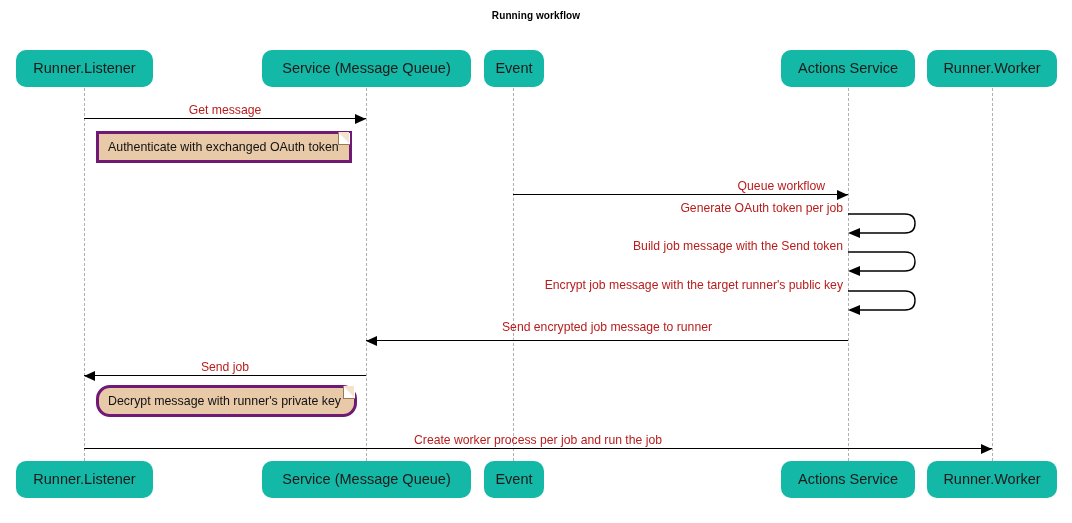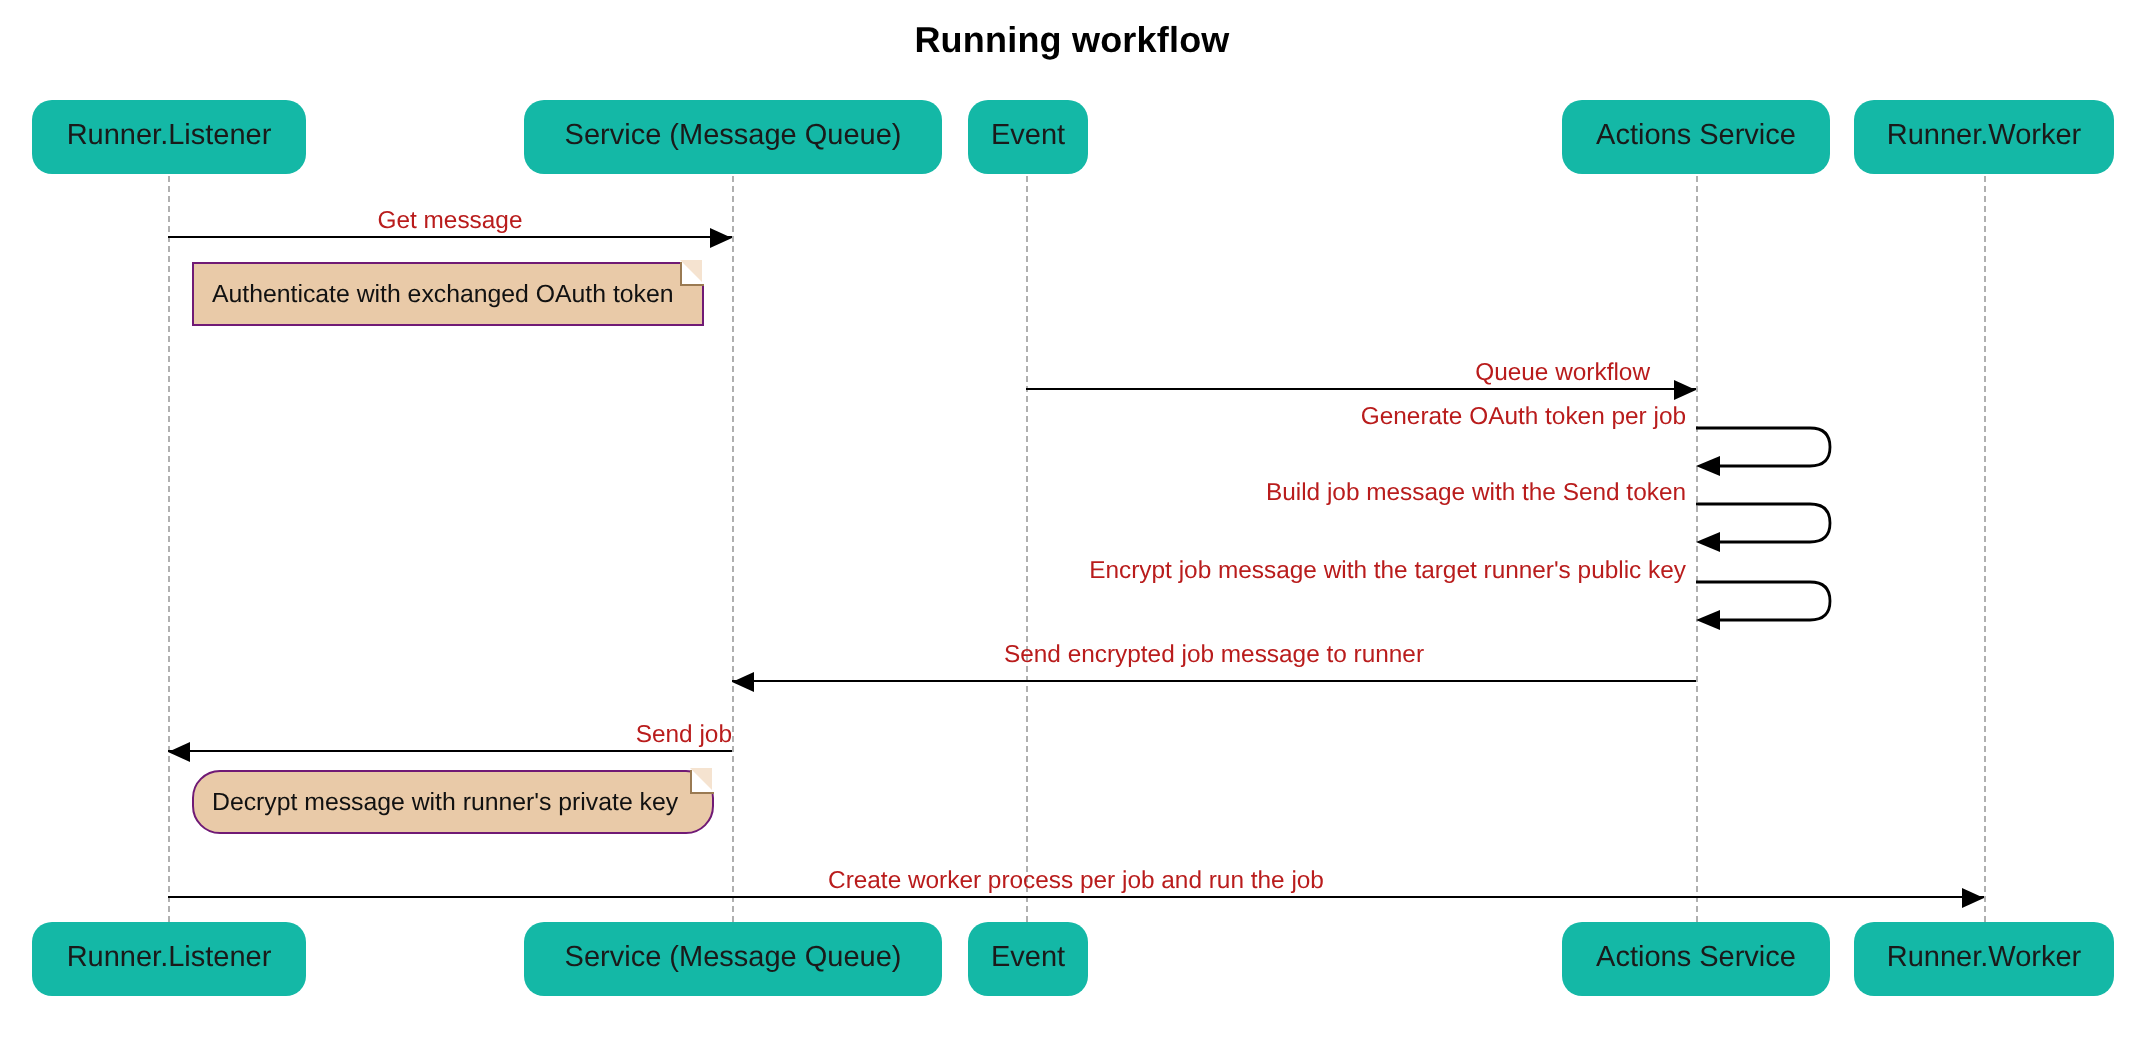--- a/index.html
+++ b/index.html
@@ -19,21 +19,21 @@
     width: 1072px;
     height: 523px;
     background: #ffffff;
   }
   .title {
     position: absolute;
     left: 0;
     top: 10px;
     width: 1072px;
     text-align: center;
-    font-size: 18px;
+    font-size: 10px;
     font-weight: bold;
     color: #000;
     letter-spacing: 0.1px;
   }
   .lifeline {
     position: absolute;
     width: 0;
     border-left: 1px dashed #b0b0b0;
   }
   .participant {
@@ -78,21 +78,21 @@
     position: absolute;
   }
   .selfloop svg {
     display: block;
     overflow: visible;
   }
   .note {
     position: absolute;
     box-sizing: border-box;
     background: #e9caa8;
-    border: 1px solid #701a75;
+    border: 3px solid #701a75;
     font-size: 12.4px;
     color: #111;
     white-space: nowrap;
     display: flex;
     align-items: center;
     padding-left: 9px;
   }
   .note .fold {
     position: absolute;
     top: -1px;
@@ -154,21 +154,21 @@
           <path d="M0,2 L57,2 Q67,2 67,11.5 Q67,21 57,21 L10,21" fill="none" stroke="#000" stroke-width="1.4"></path>
           <path d="M0,21 L12,16 L12,26 Z" fill="#000"></path>
         </svg>
       </div>
       <div class="msg-label" style="right: 229px; top: 278px; padding-left: 48px;">Encrypt job message with the target runner's public key</div>
       <div class="msg-line" style="left: 366px; top: 340px; width: 482px;"></div>
       <div class="arrowhead left" style="top: 335.7px; left: 366px;"></div>
       <div class="msg-label" style="left: 366px; width: 482px; top: 320px;">Send encrypted job message to runner</div>
       <div class="msg-line" style="left: 84px; top: 375px; width: 282px;"></div>
       <div class="arrowhead left" style="top: 370.7px; left: 84px;"></div>
-      <div class="msg-label" style="left: 84px; width: 282px; top: 360px; text-align: right;">Send job</div>
+      <div class="msg-label" style="left: 84px; width: 282px; top: 360px;">Send job</div>
       <div class="msg-line" style="left: 84px; top: 448px; width: 908px;"></div>
       <div class="arrowhead right" style="top: 443.7px; left: 981px;"></div>
       <div class="msg-label" style="left: 84px; width: 908px; top: 433px;">Create worker process per job and run the job</div>
     </div>
   <div id="notes-layer">
       <div class="note" style="left: 96px; top: 131px; width: 256px; height: 32px;">
         <span>Authenticate with exchanged OAuth token</span>
         <span class="fold"></span>
       </div>
       <div class="note" style="left: 96px; top: 385px; width: 261px; height: 32px; border-radius: 14px;">

